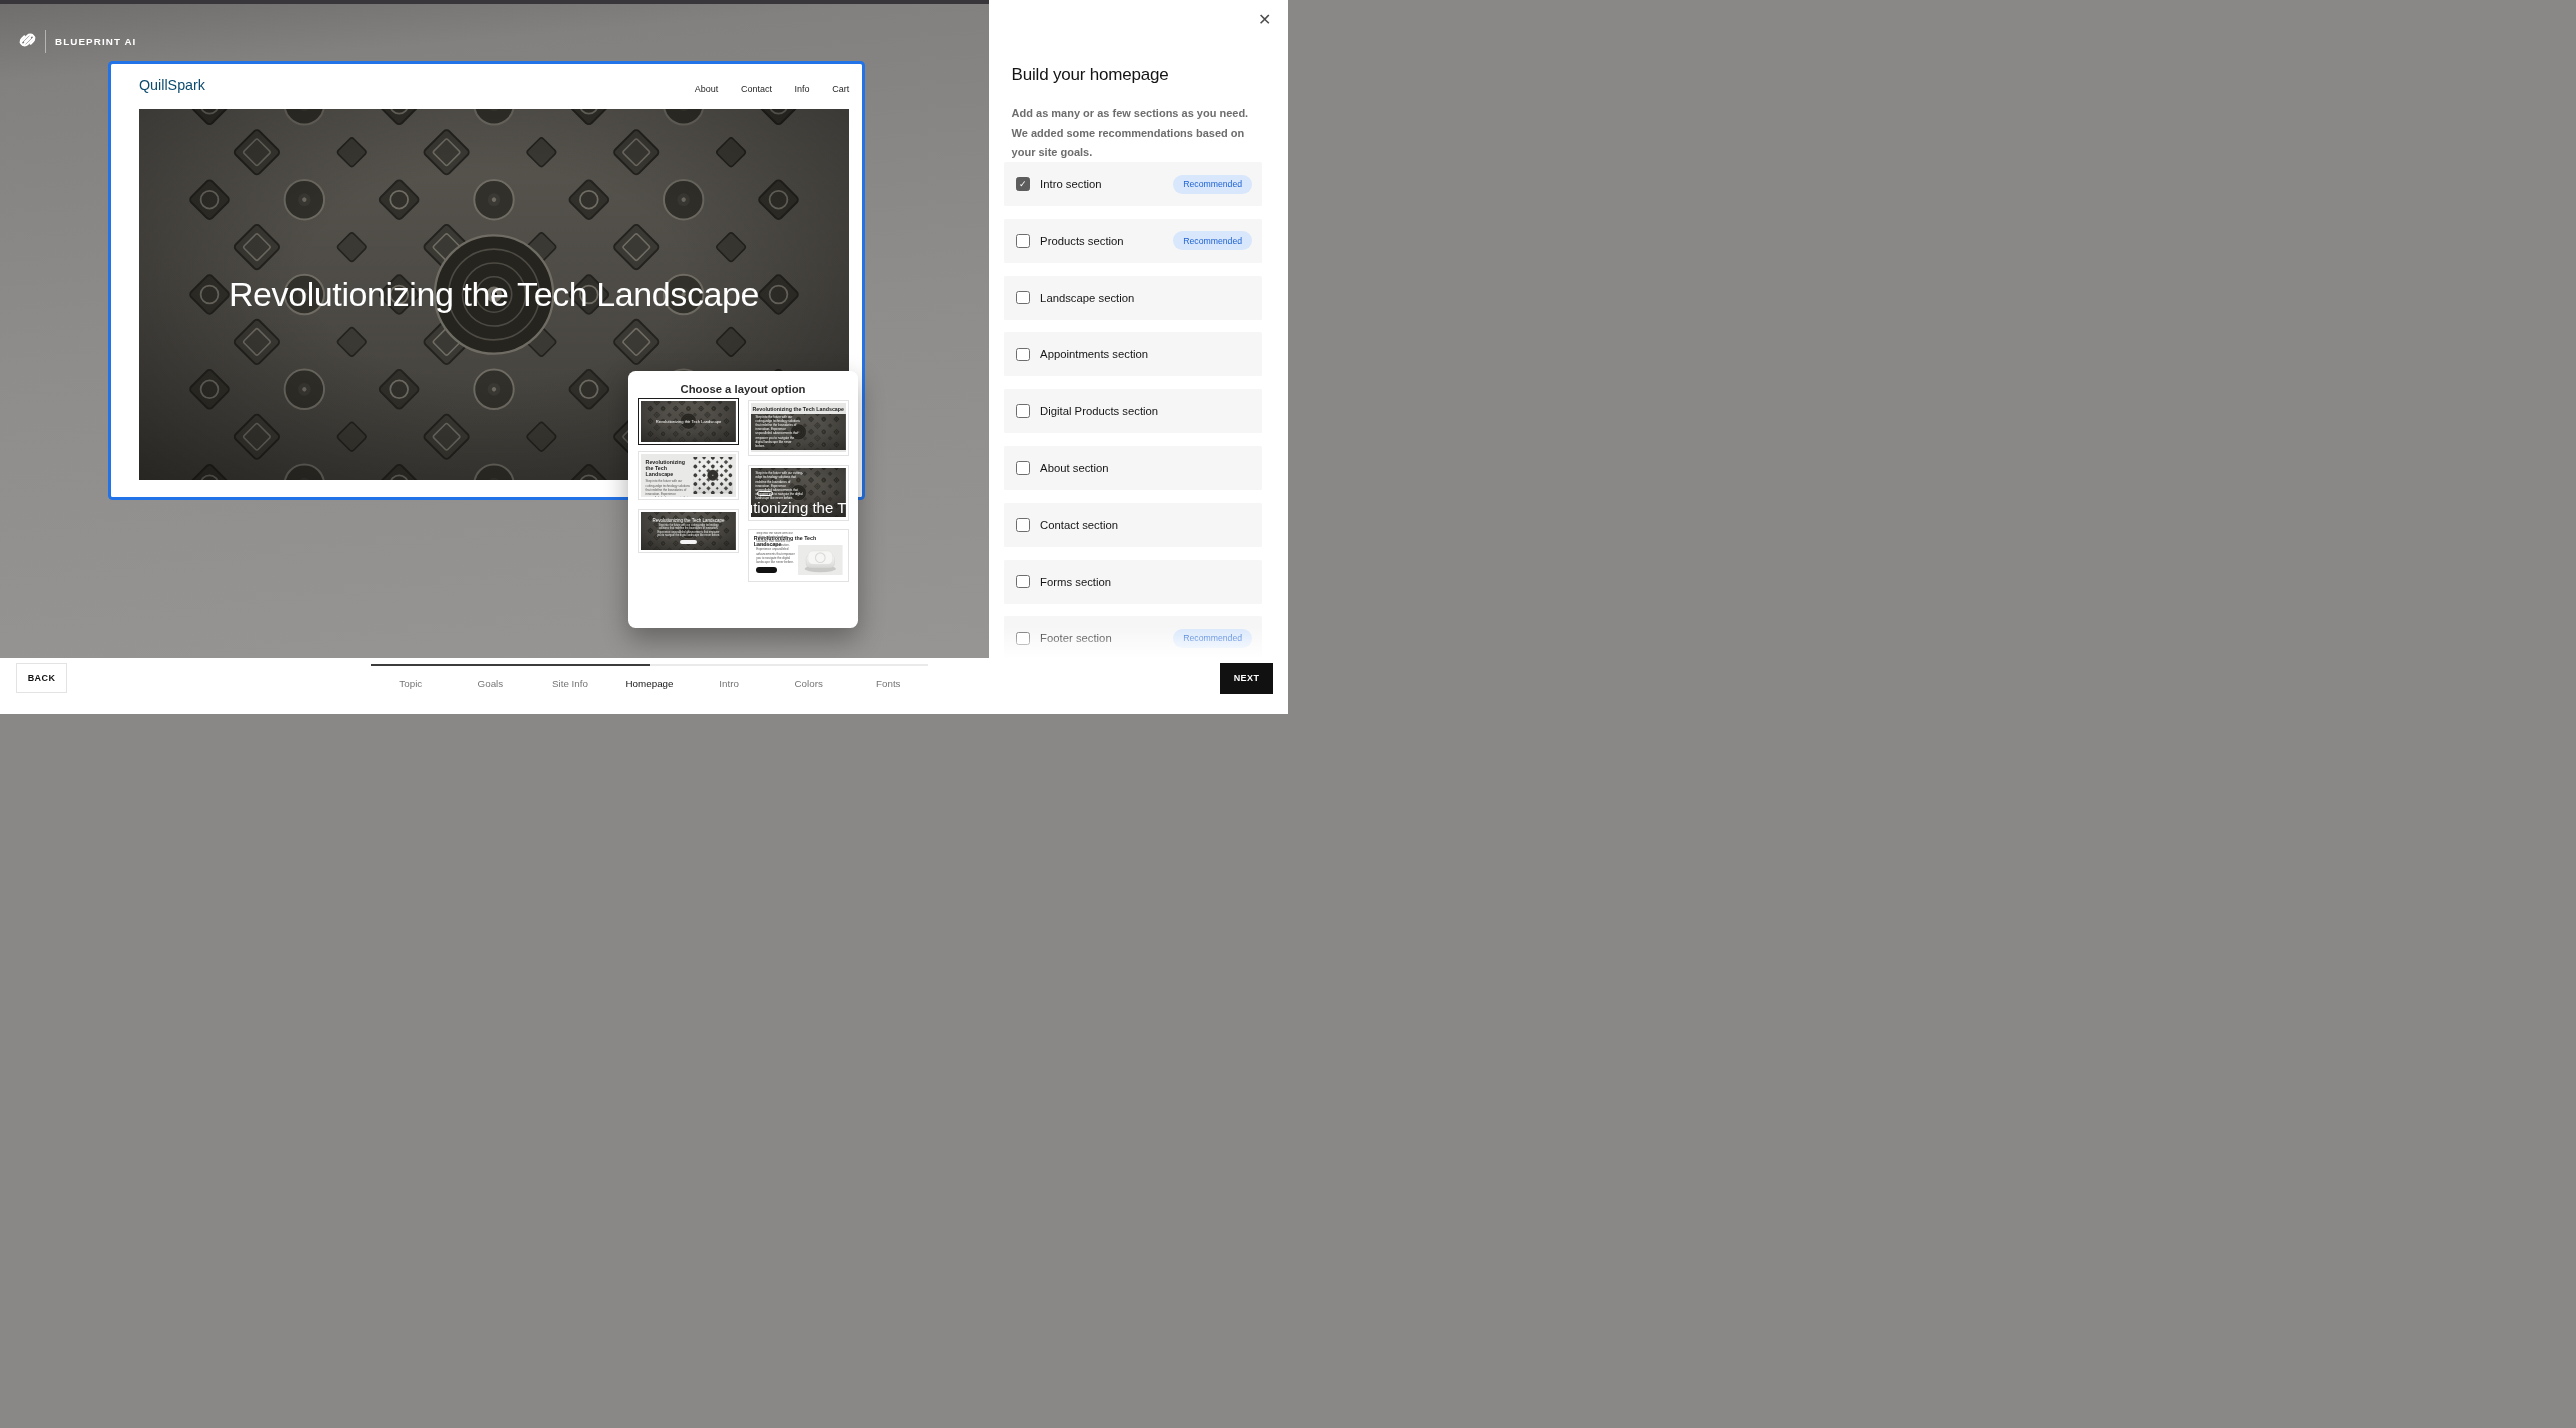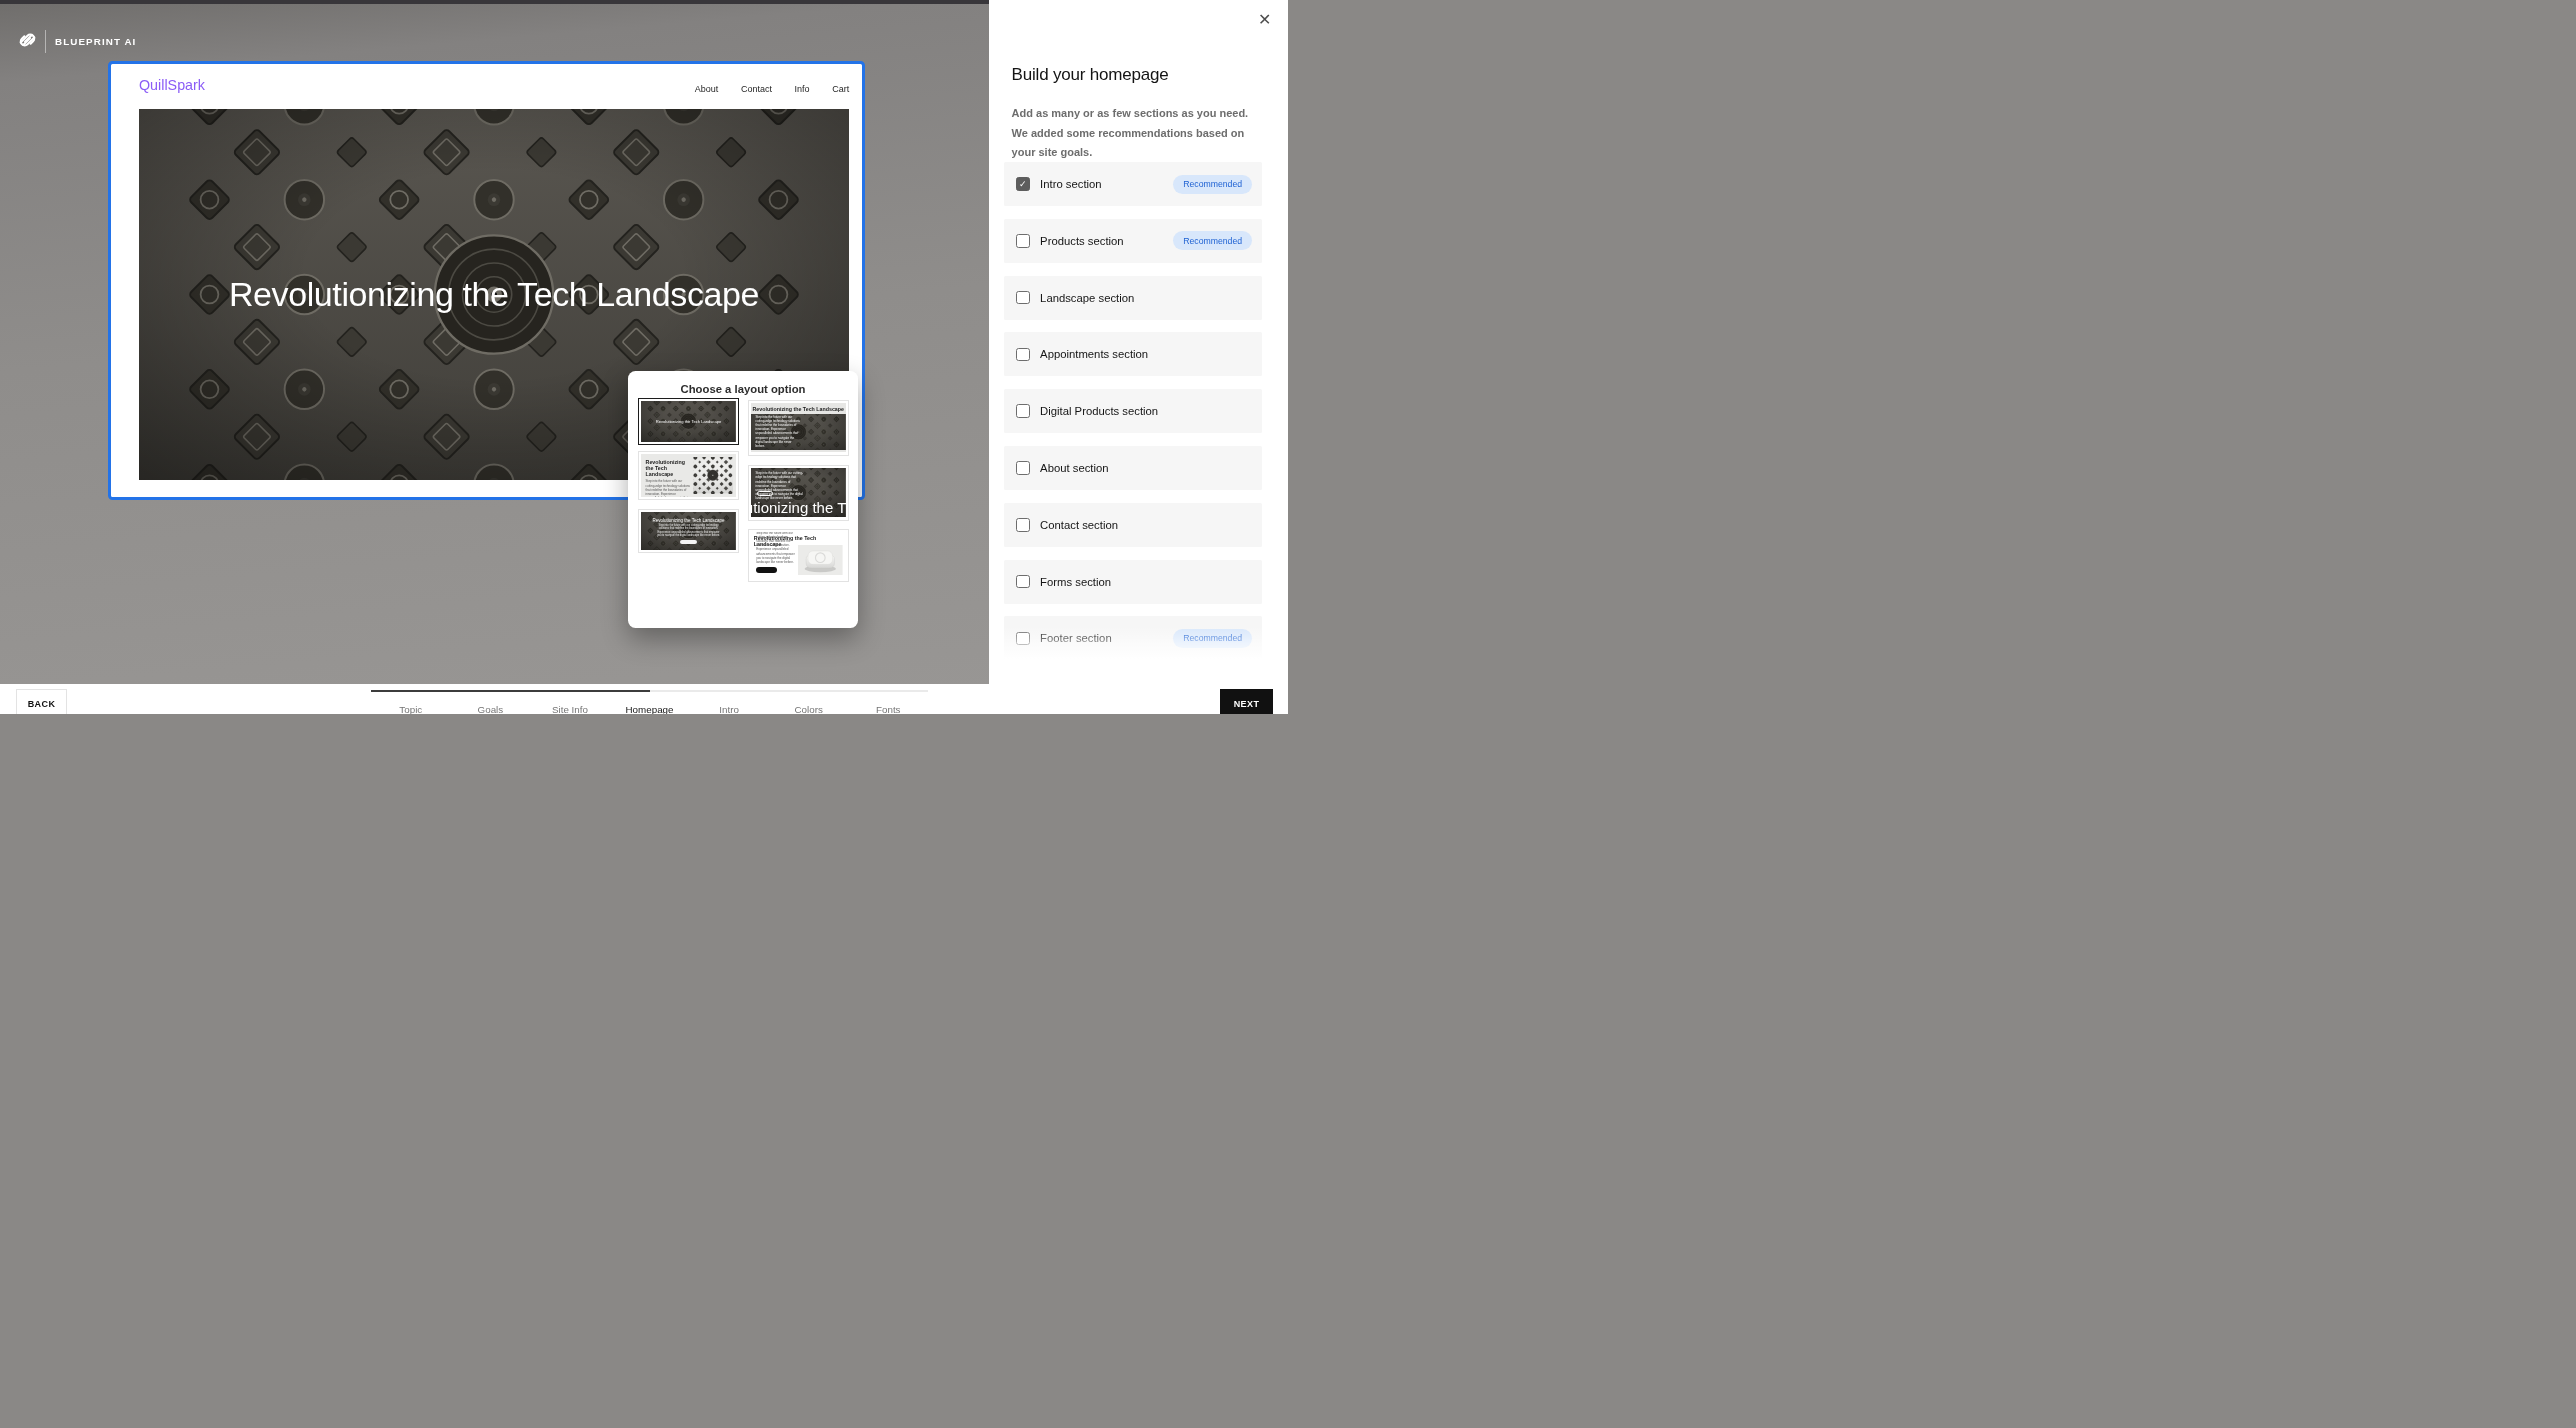--- a/index.html
+++ b/index.html
@@ -10,21 +10,21 @@
   #app::before{content:'';position:absolute;top:0;left:0;right:0;height:3.8px;background:#38363a;}
 
   
   .logo{position:absolute;left:16.6px;top:28px;width:21px;height:24px;}
   .hdr-divider{position:absolute;left:45px;top:30px;width:0.8px;height:22.6px;background:rgba(255,255,255,.45);}
   .brand{position:absolute;left:55px;top:36px;font-size:9.8px;font-weight:700;color:#fff;letter-spacing:1.1px;}
 
   
   .preview{position:absolute;left:108px;top:61px;width:757px;height:439px;background:#fff;
            border:3px solid #2373e8;border-radius:4.5px;z-index:2;}
-  .site-title{position:absolute;left:28px;top:12.8px;font-size:14.3px;color:#8b5cf6;text-align:right;}
+  .site-title{position:absolute;left:28px;top:12.8px;font-size:14.3px;color:#0c4a6e;text-align:right;}
   .site-nav{position:absolute;right:12.8px;top:19.6px;display:flex;gap:22.6px;font-size:9px;color:#1f1f1f;}
   .hero{position:absolute;left:28px;top:45px;width:710px;height:371px;overflow:hidden;background:#474540;}
   .hero svg{display:block;}
   .hero-title{position:absolute;left:0;right:0;top:0;bottom:0;display:flex;align-items:center;justify-content:center;
               color:#fff;font-size:34px;font-weight:400;letter-spacing:-0.4px;white-space:nowrap;}
 
   
   .popover{position:absolute;left:628px;top:371px;width:230px;height:257px;background:#fff;border-radius:7.5px;
            box-shadow:0 10.5px 27px rgba(0,0,0,.33);z-index:5;}
   .pop-title{position:absolute;left:0;right:0;top:12px;text-align:center;font-size:11.3px;font-weight:700;color:#2d2d2d;}
@@ -73,21 +73,21 @@
   .sb-row{height:44px;margin-bottom:12.8px;background:#f6f6f6;border-radius:1.5px;display:flex;align-items:center;padding:0 10.5px 0 12px;}
   .cb{width:13.6px;height:13.6px;border:1.1px solid #6d6d6d;border-radius:2.6px;background:#fff;flex:none;
       display:flex;align-items:center;justify-content:center;font-size:9px;color:#fff;}
   .cb.checked{background:#5d5d5d;border-color:#5d5d5d;}
   .sb-label{margin-left:10.5px;font-size:11.3px;color:#151515;}
   .badge{margin-left:auto;background:#d8e7fb;color:#2063d3;font-size:8.7px;padding:4.5px 9.8px;border-radius:752px;}
   .sb-fade{position:absolute;left:0;right:0;bottom:44px;height:44px;pointer-events:none;
            background:linear-gradient(180deg,rgba(255,255,255,0),#fff 75%);}
 
   
-  .bottom-bar{position:absolute;left:0;bottom:0;width:1288px;height:30px;background:#fff;z-index:6;}
+  .bottom-bar{position:absolute;left:0;bottom:0;width:1288px;height:56px;background:#fff;z-index:6;}
   .back-btn{position:absolute;left:16px;top:5.3px;width:51px;height:30px;background:#fff;border:0.8px solid #e3e3e3;
             font-family:inherit;font-size:9px;font-weight:700;letter-spacing:0.4px;color:#111;}
   .next-btn{position:absolute;right:15px;top:4.5px;width:53px;height:31px;background:#111;border:none;
             font-family:inherit;font-size:9px;font-weight:700;letter-spacing:0.4px;color:#fff;}
   .progress{position:absolute;left:371px;top:6px;width:557px;height:2.3px;background:#eaeaea;}
   .progress-fill{height:100%;background:#3c3c3c;}
   .tabs{position:absolute;left:371px;top:16.6px;width:557px;display:flex;}
   .tab{flex:1;text-align:center;font-size:9.8px;line-height:18px;color:#757575;}
   .tab.active{color:#161616;font-weight:500;}
 </style>

